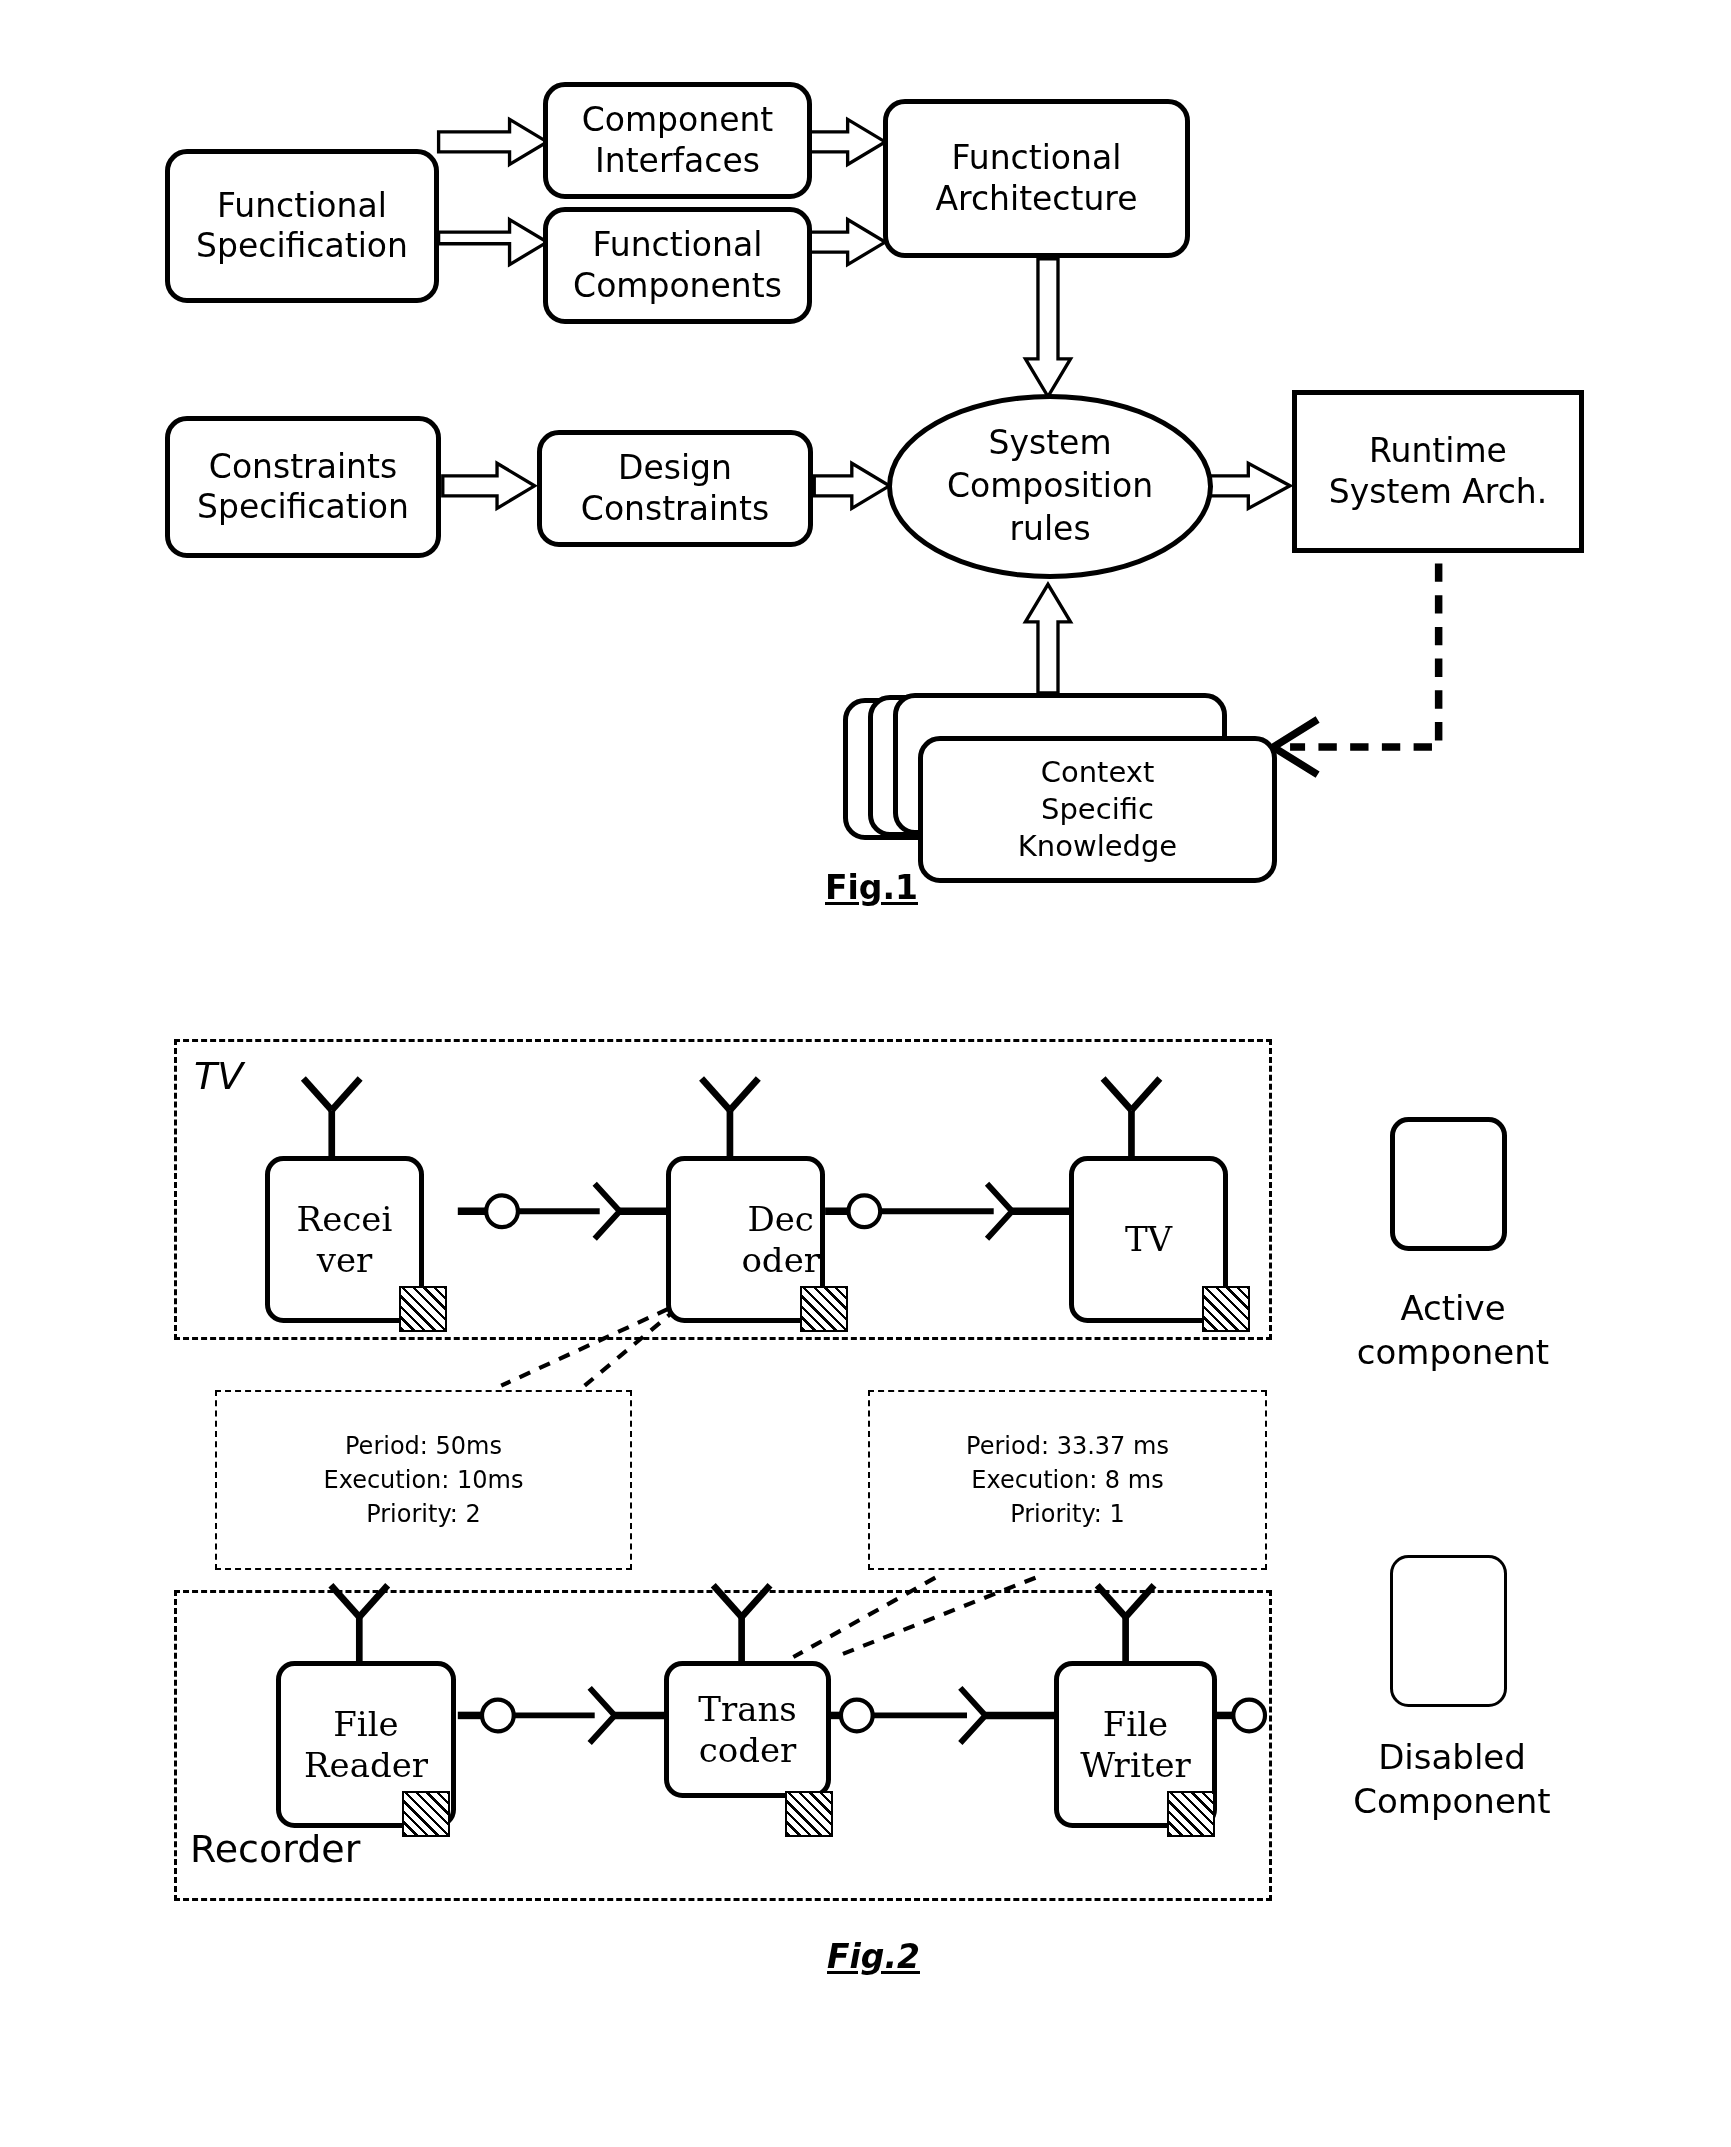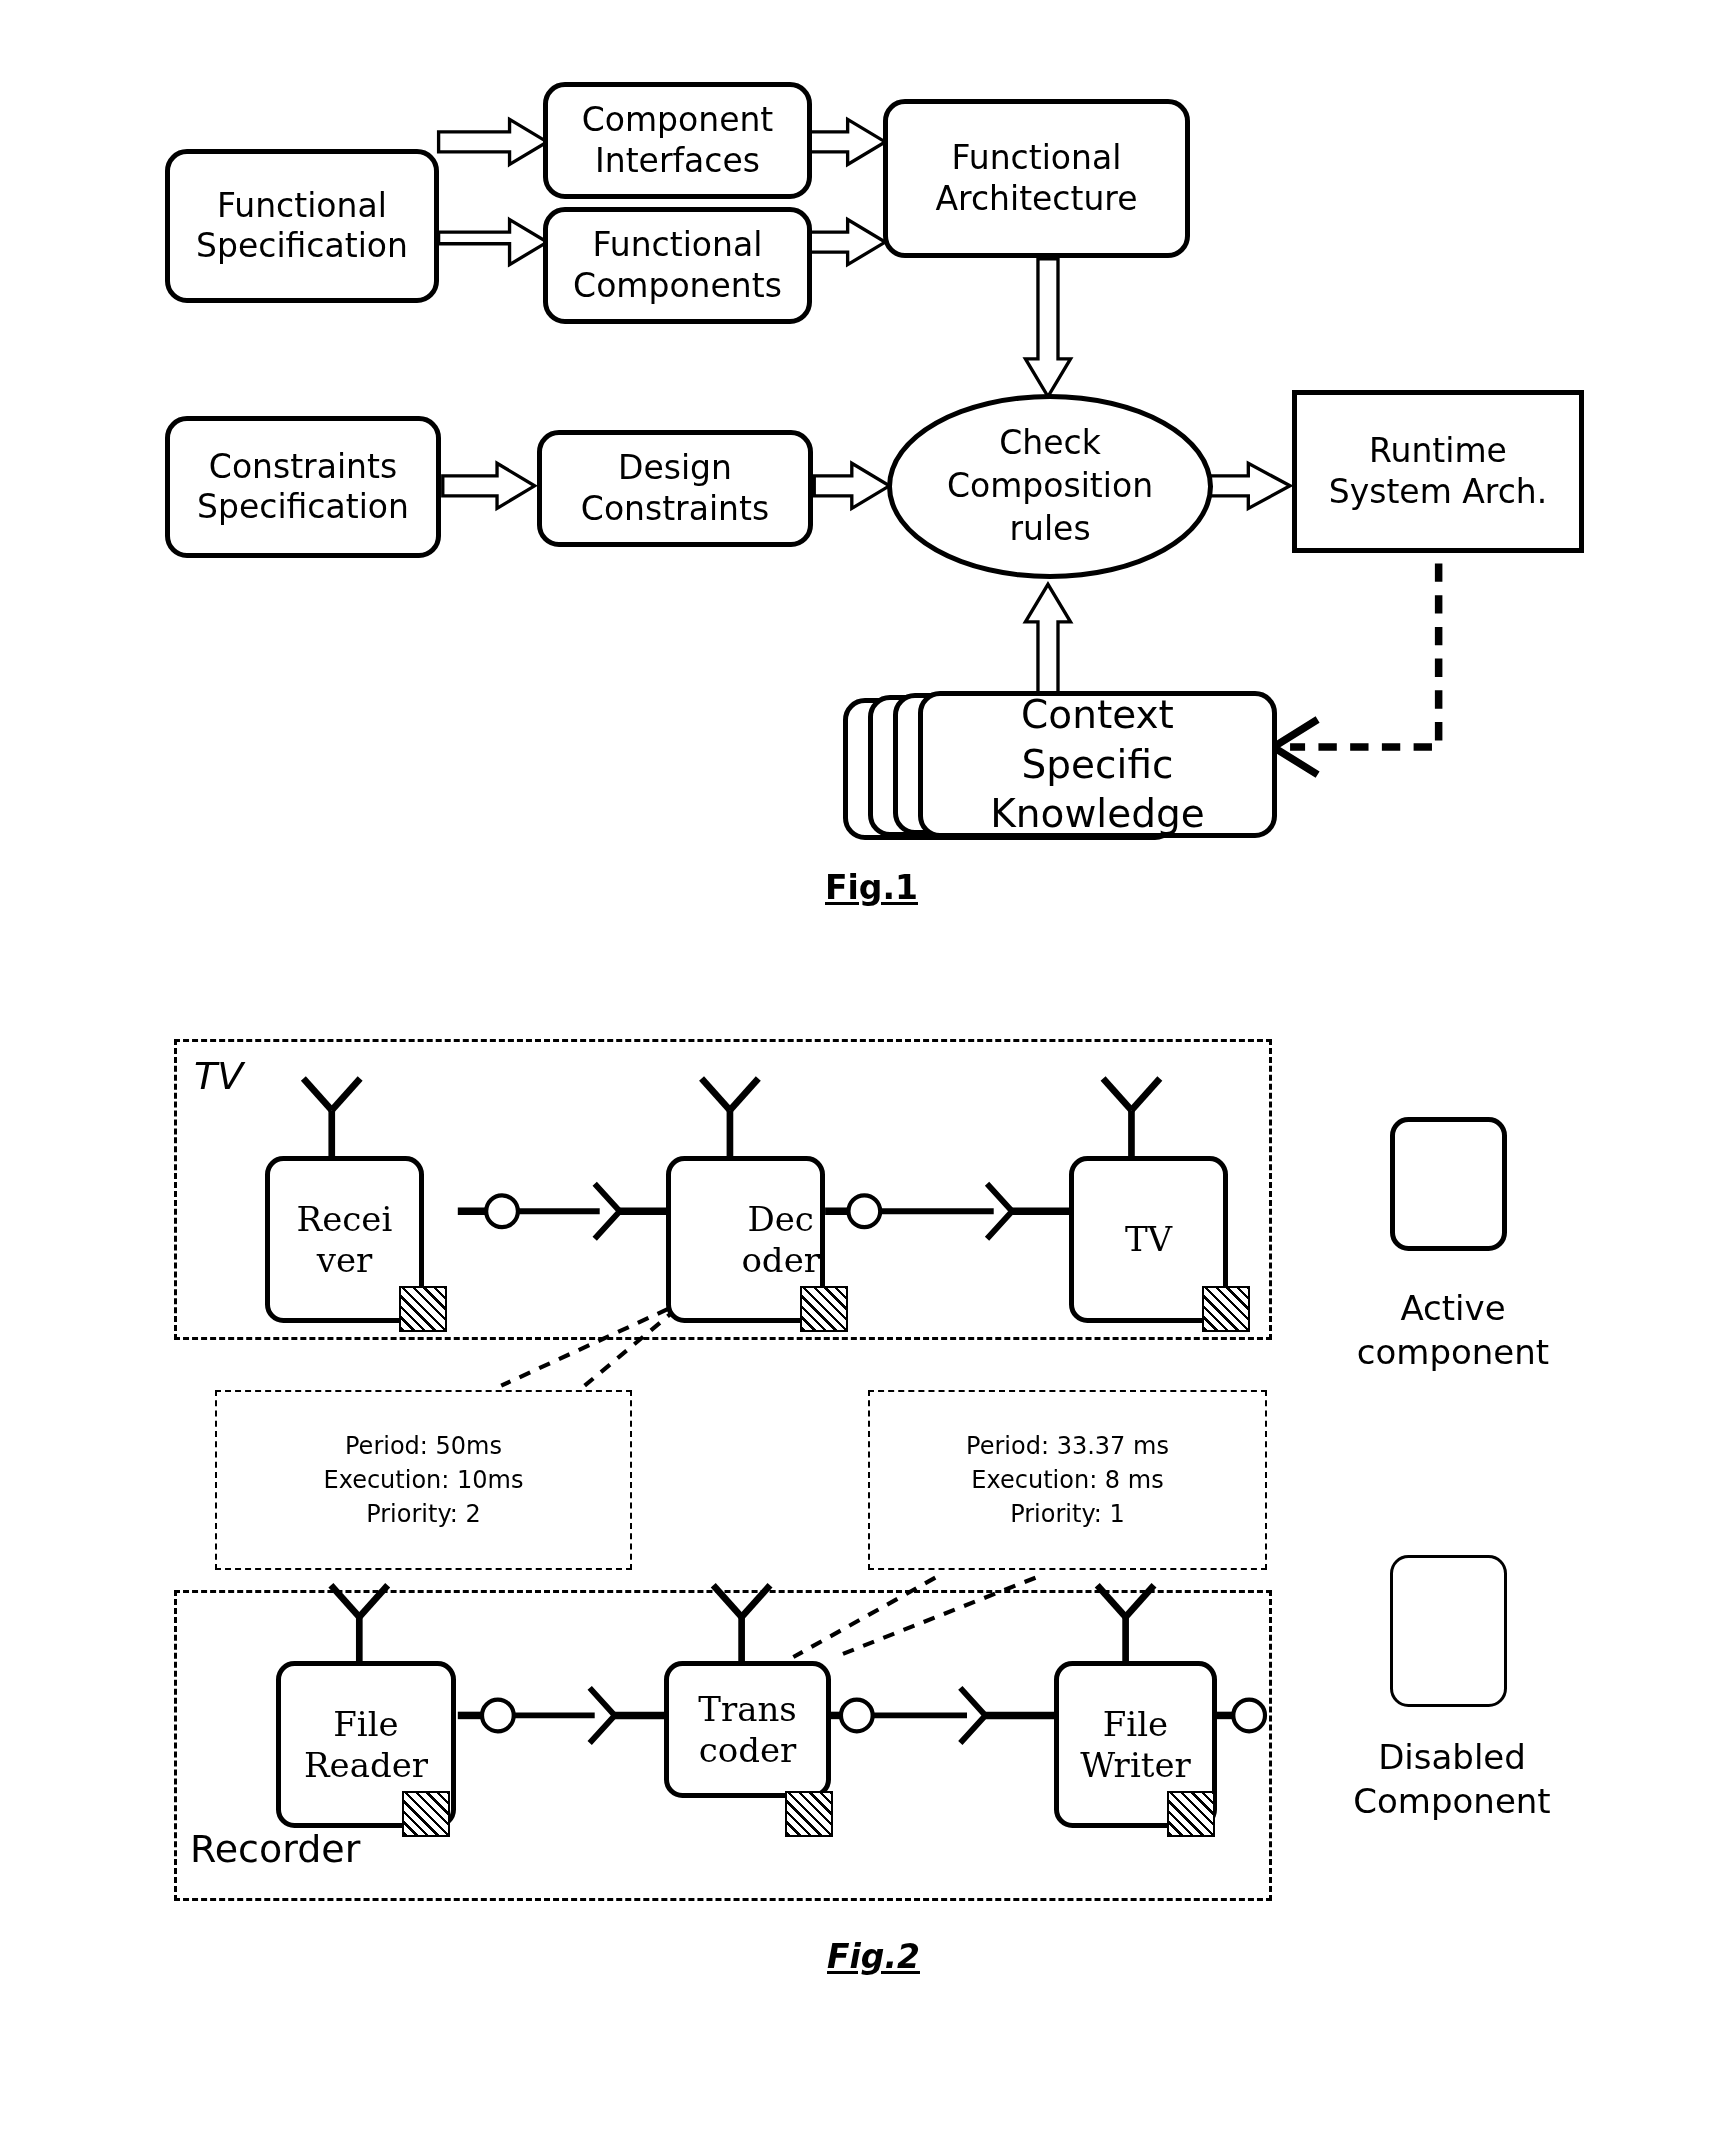--- a/index.html
+++ b/index.html
@@ -32,21 +32,21 @@
   }
 
   
   .stack{position:absolute;}
   .stack .card{
     position:absolute;box-sizing:border-box;
     border:5px solid #000;border-radius:22px;background:#fff;
   }
   .stack .front{
     display:flex;align-items:center;justify-content:center;text-align:center;
-    font-size:39px;line-height:1.28;
+    font-size:29px;line-height:1.28;margin-top:45px;
   }
 
   
   .figcap{
     position:absolute;font-size:33px;font-weight:bold;
     text-decoration:underline;text-underline-offset:3.3px;
     font-family:"DejaVu Sans", sans-serif;letter-spacing:0px;
   }
 
   
@@ -253,21 +253,21 @@
 
   <div class="node" style="left:537px;top:430px;width:276px;height:117px;">
     <span class="lines">
       <span>Design</span><br>
       <span>Constraints</span>
     </span>
   </div>
 
   <div class="ellipse" style="left:887px;top:394px;width:326px;height:185px;">
     <span class="lines">
-      <span>Check</span><br>
+      <span>System</span><br>
       <span>Composition</span><br>
       <span>rules</span>
     </span>
   </div>
 
   <div class="node square" style="left:1292px;top:390px;width:292px;height:163px;">
     <span class="lines">
       <span>Runtime</span><br>
       <span>System Arch.</span>
     </span>

